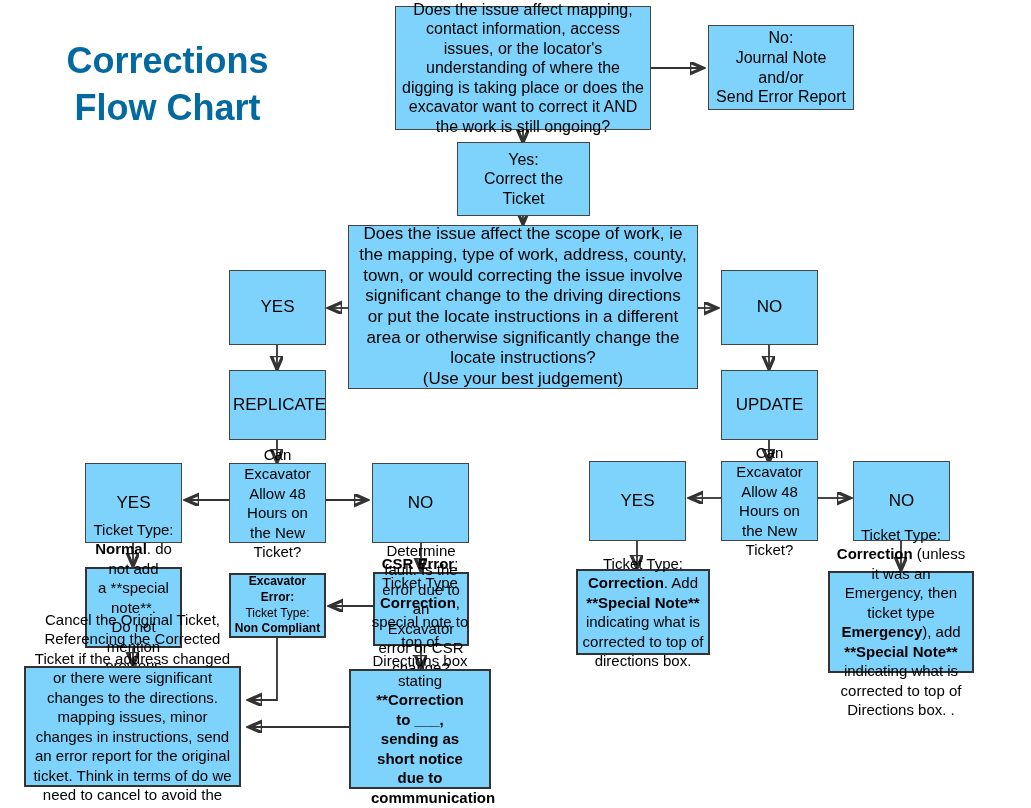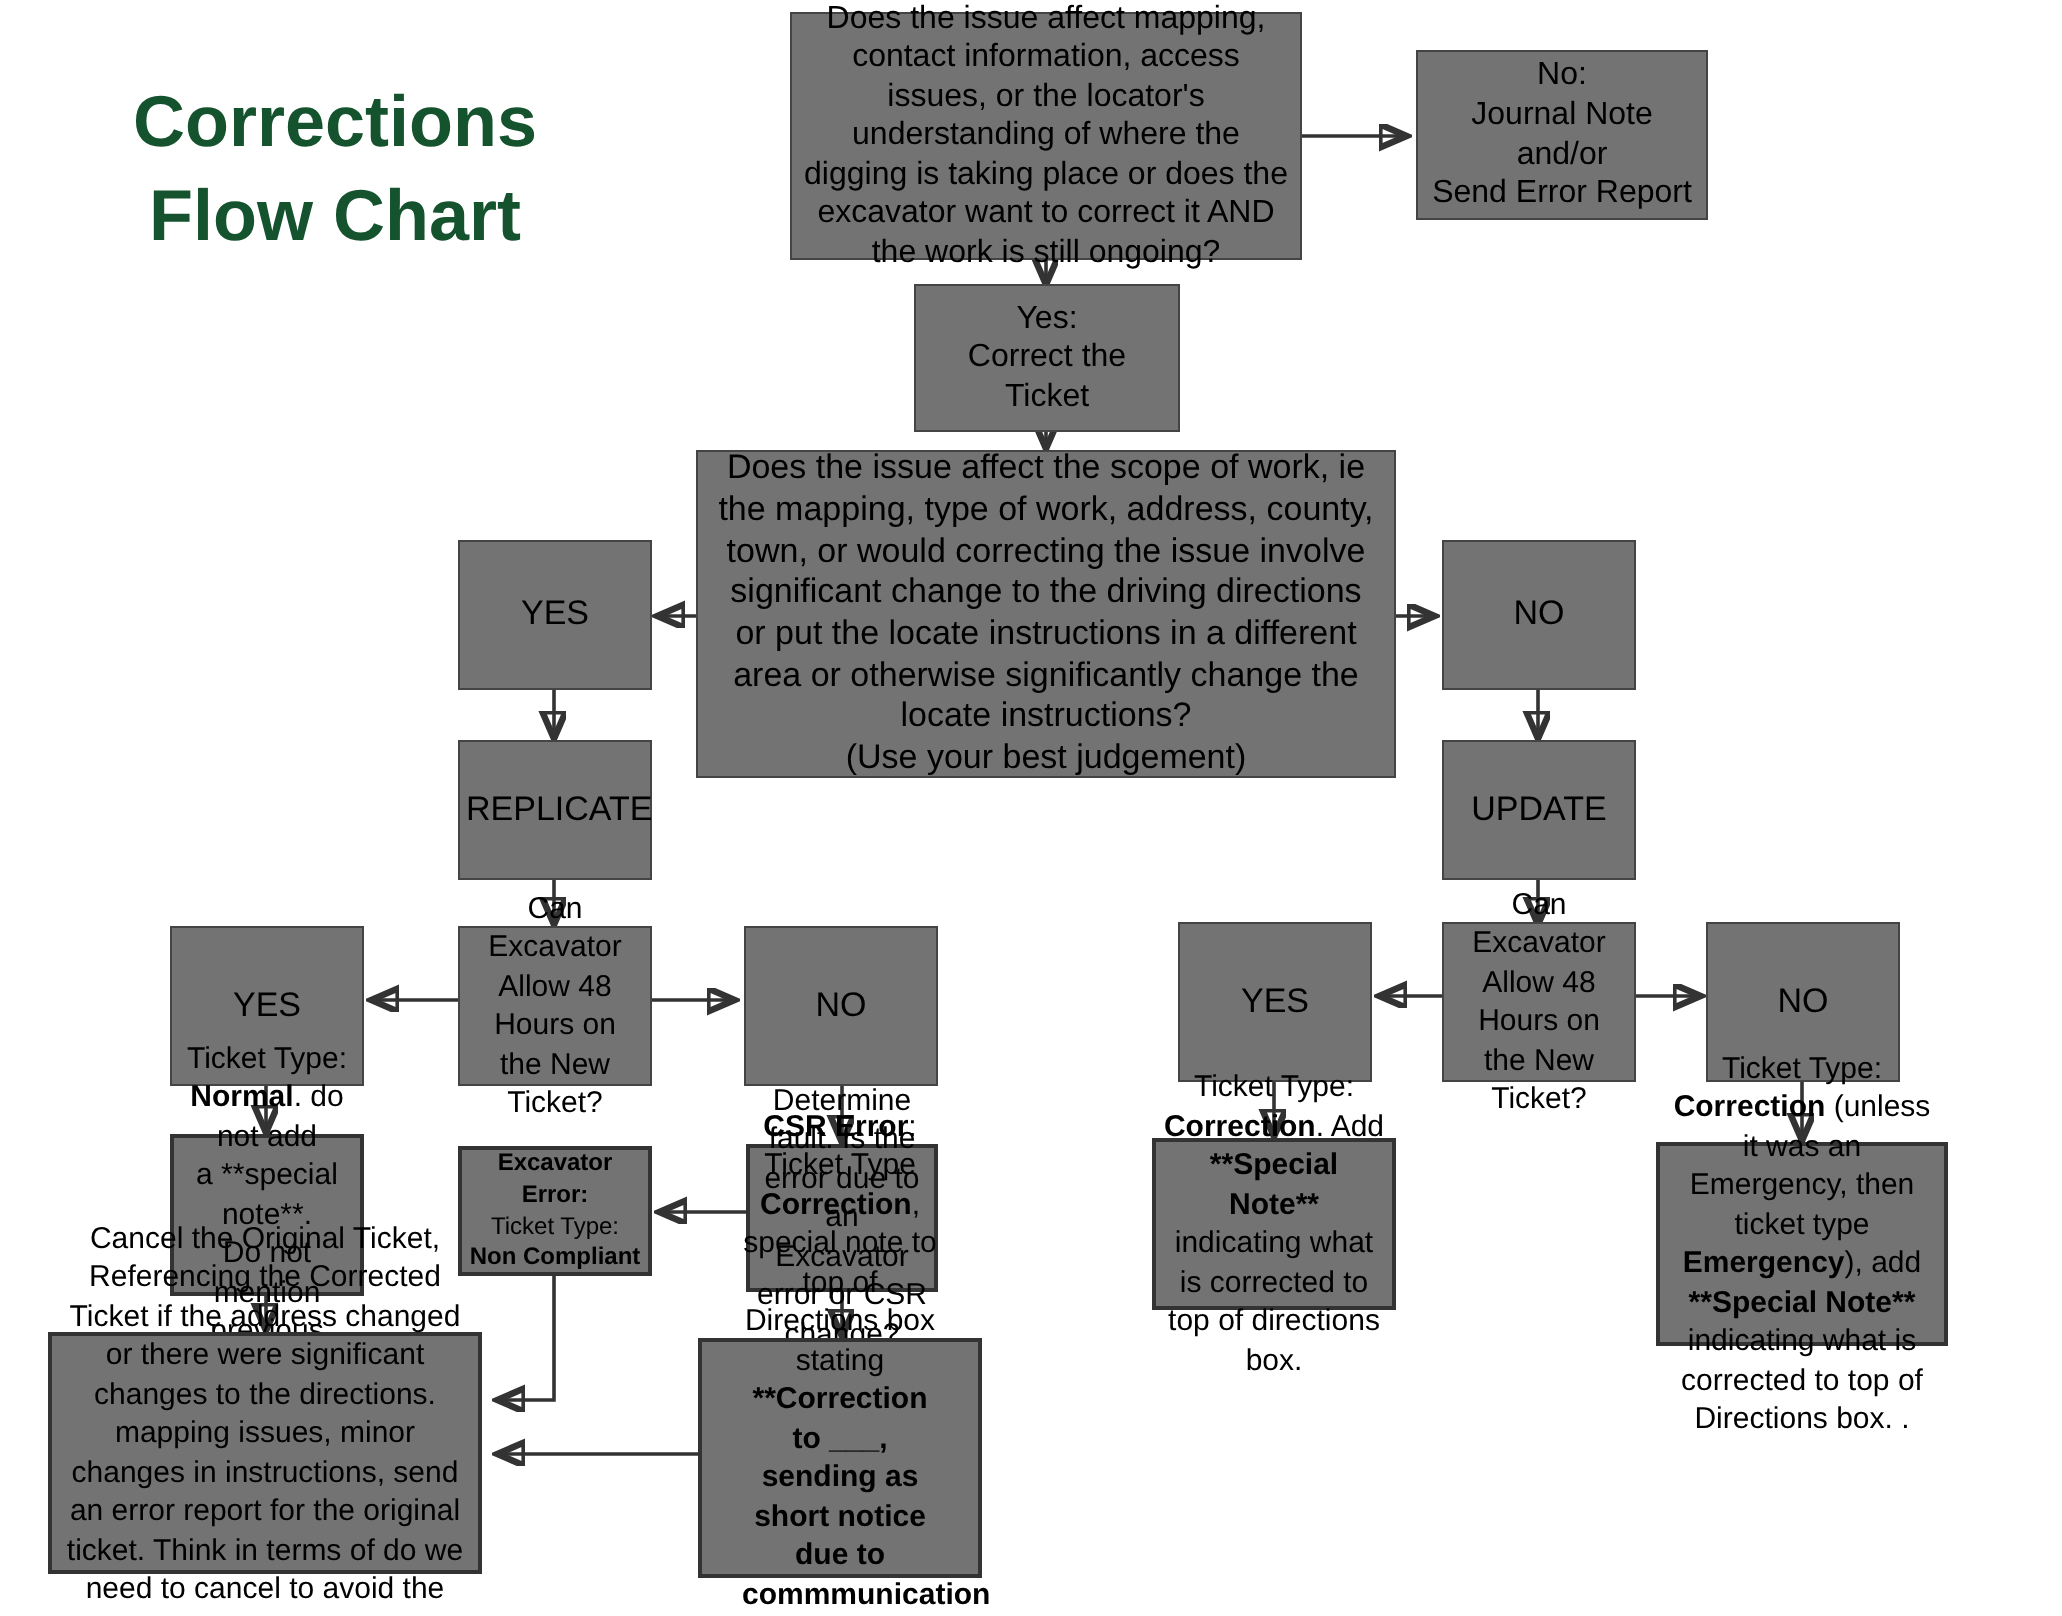--- a/index.html
+++ b/index.html
@@ -17,28 +17,28 @@
     height: 808px;
     background: #ffffff;
     overflow: hidden;
   }
   .title {
     position: absolute;
     font-weight: bold;
     font-size: 36px;
     line-height: 1.30;
     text-align: center;
-    color: #14532d;
+    color: #0369a1;
     white-space: pre-line;
   }
   .node {
     position: absolute;
     box-sizing: border-box;
     border: 1.6px solid #444444;
-    background: #737373;
+    background: #7dd3fc;
     display: flex;
     align-items: center;
     justify-content: flex-start;
     text-align: center;
     padding: 2px 3px;
     line-height: 1.18;
     color: #000000;
   }
   .node .txt { display: block; width: 100%; }
   .fs17 { font-size: 17px; line-height: 1.22; }
@@ -198,21 +198,21 @@
   </div>
 
   <div class="node fs11 heavy" style="left:349px; top:669px; width:142px; height:120px; padding:2px 20px;">
     <span class="txt"><b>CSR Error</b><span>: Ticket Type</span> <b>Correction</b><span>,  special note to top of Directions box stating</span> <b>**Correction to ___, sending as short notice due to commmunication error, reference previous ticket number ___**</b></span>
   </div>
 
   <div class="node fs11 heavy" style="left:24px; top:666px; width:217px; height:121px; padding:2px 4px;">
     <span class="txt">Cancel the Original Ticket, Referencing the Corrected Ticket if the address changed or there were significant changes to the directions.  mapping issues, minor changes in instructions, send an error report for the original ticket.  Think in terms of do we need to cancel to avoid the locators wasting time locating in the wrong location?</span>
   </div>
 
-  <div class="node fs11 heavy" style="left:576px; top:569px; width:122px; height:86px; padding:19px 3px;">
+  <div class="node fs11 heavy" style="left:576px; top:569px; width:134px; height:86px; padding:19px 3px;">
     <span class="txt"><span>Ticket Type: </span><b>Correction</b><span>. Add </span><b>**Special Note**</b><span> indicating what is corrected to top of directions box.</span></span>
   </div>
 
   <div class="node fs11 heavy" style="left:828px; top:571px; width:146px; height:102px; padding:2px 3px;">
     <span class="txt"><span>Ticket Type: </span><b>Correction</b><span> (unless it was an Emergency, then ticket type </span><b>Emergency</b><span>), add </span><b>**Special Note**</b><span> indicating what is corrected to top of Directions box.  .</span></span>
   </div>
 
 </div>
 
 </body></html>

